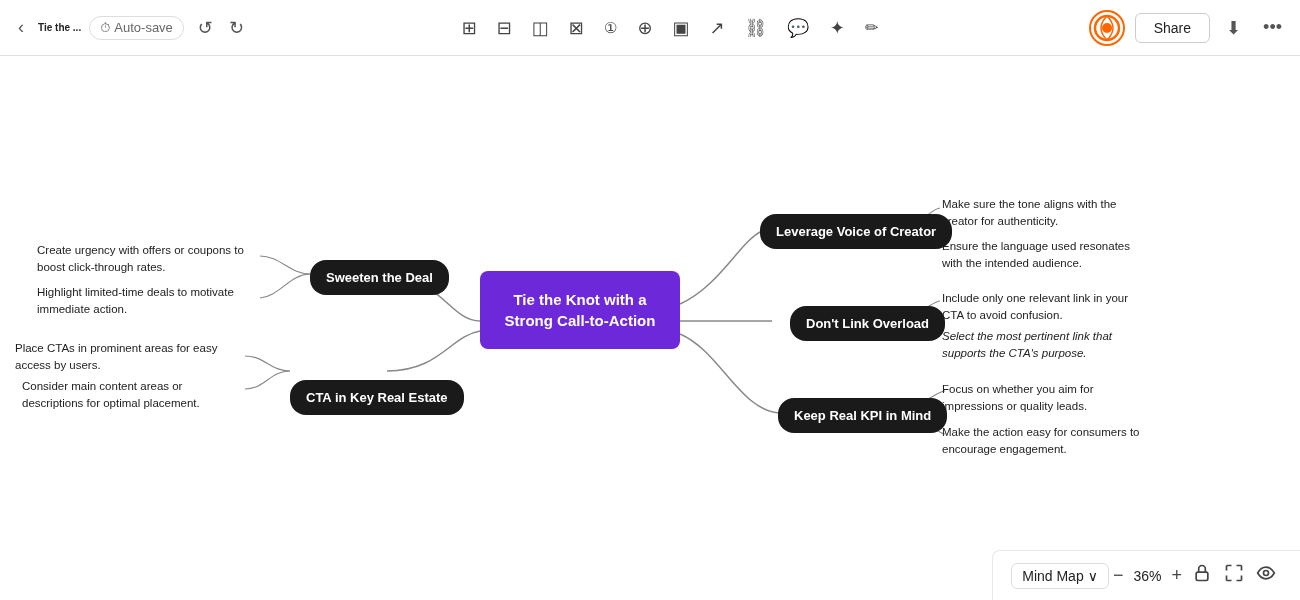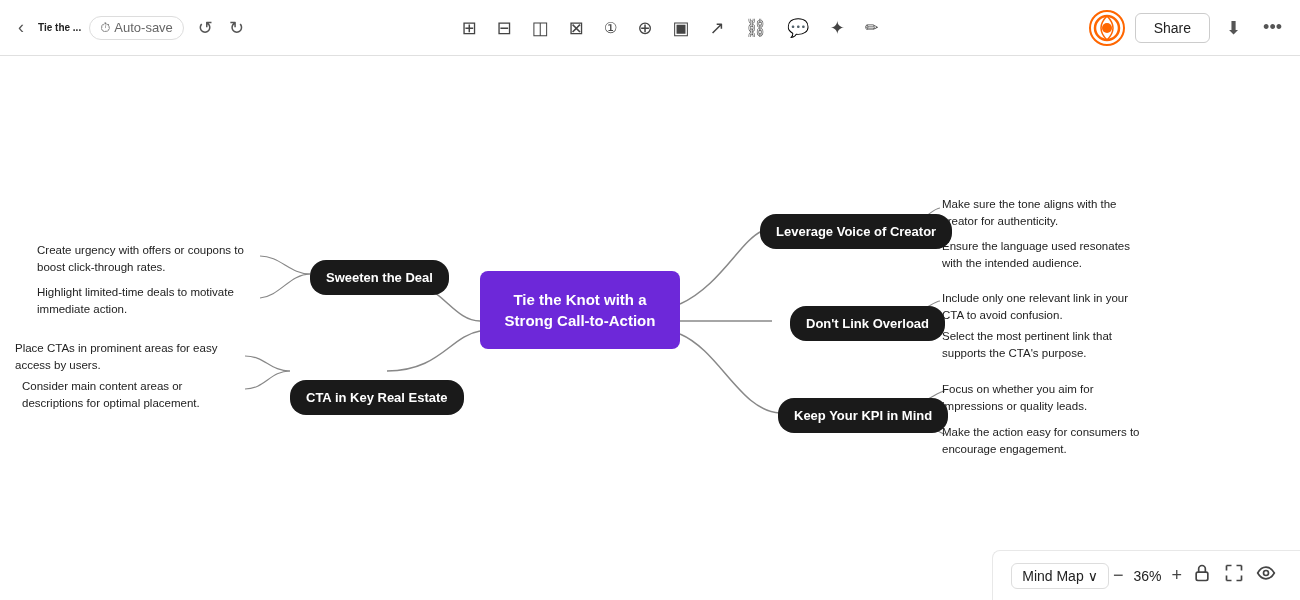--- a/index.html
+++ b/index.html
@@ -230,32 +230,32 @@
     <path d="M 915 360 C 935 372 940 378 945 378" fill="none" stroke="#888" stroke-width="1.2"></path>
   </svg>
 
   <div class="central-node">Tie the Knot with a Strong Call-to-Action</div>
 
   <div class="branch-node node-sweeten">Sweeten the Deal</div>
   <div class="branch-node node-cta">CTA in Key Real Estate</div>
 
   <div class="branch-node node-leverage">Leverage Voice of Creator</div>
   <div class="branch-node node-link">Don't Link Overload</div>
-  <div class="branch-node node-kpi">Keep Your KPI in Mind</div>
+  <div class="branch-node node-kpi">Keep Real KPI in Mind</div>
 
   <div class="text-label" style="left:37px; top:186px;">Create urgency with offers or coupons to boost click-through rates.</div>
   <div class="text-label" style="left:15px; top:284px;">Place CTAs in prominent areas for easy access by users.</div>
   <div class="text-label" style="left:37px; top:228px;">Highlight limited-time deals to motivate immediate action.</div>
   <div class="text-label" style="left:22px; top:322px;">Consider main content areas or descriptions for optimal placement.</div>
 
   <div class="text-label" style="left:942px; top:140px;">Make sure the tone aligns with the creator for authenticity.</div>
   <div class="text-label" style="left:942px; top:182px;">Ensure the language used resonates with the intended audience.</div>
 
   <div class="text-label" style="left:942px; top:234px;">Include only one relevant link in your CTA to avoid confusion.</div>
-  <div class="text-label" style="left:942px; top:272px;">Select the most pertinent link that supports the CTA's purpose.</div>
+  <div class="text-label" style="left:942px; top:272px;font-style:italic;">Select the most pertinent link that supports the CTA's purpose.</div>
 
   <div class="text-label" style="left:942px; top:325px;">Focus on whether you aim for impressions or quality leads.</div>
   <div class="text-label" style="left:942px; top:368px;">Make the action easy for consumers to encourage engagement.</div>
 
   <div id="bottombar">
     <div class="view-label">
       <span>Mind Map</span>
       <span>∨</span>
     </div>
     <div class="zoom-ctrl">

